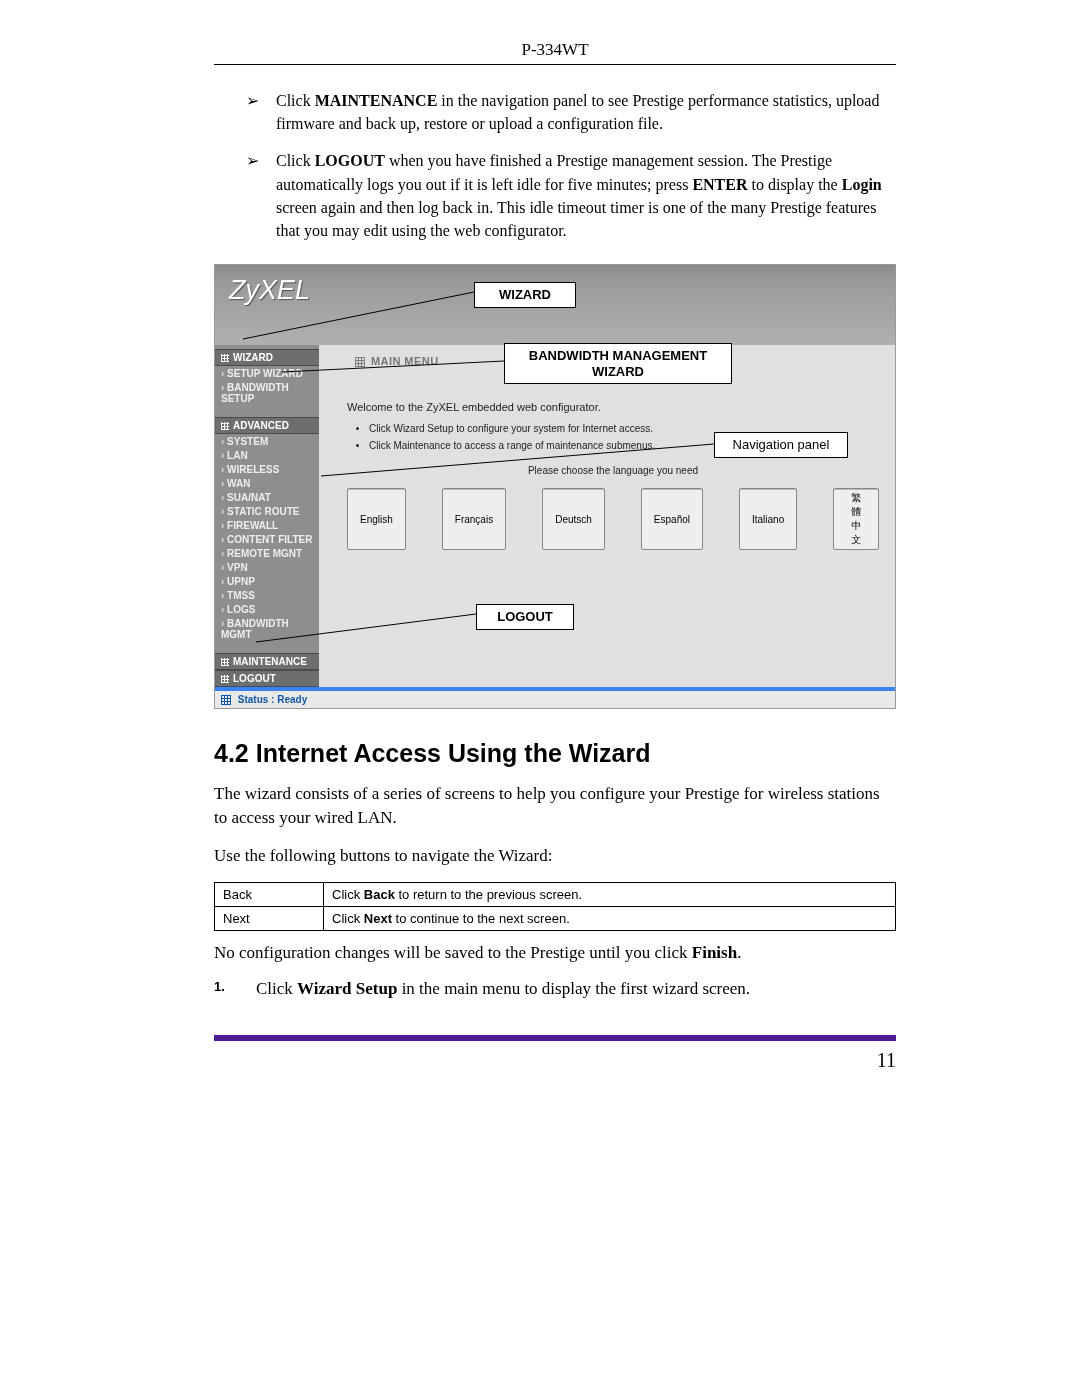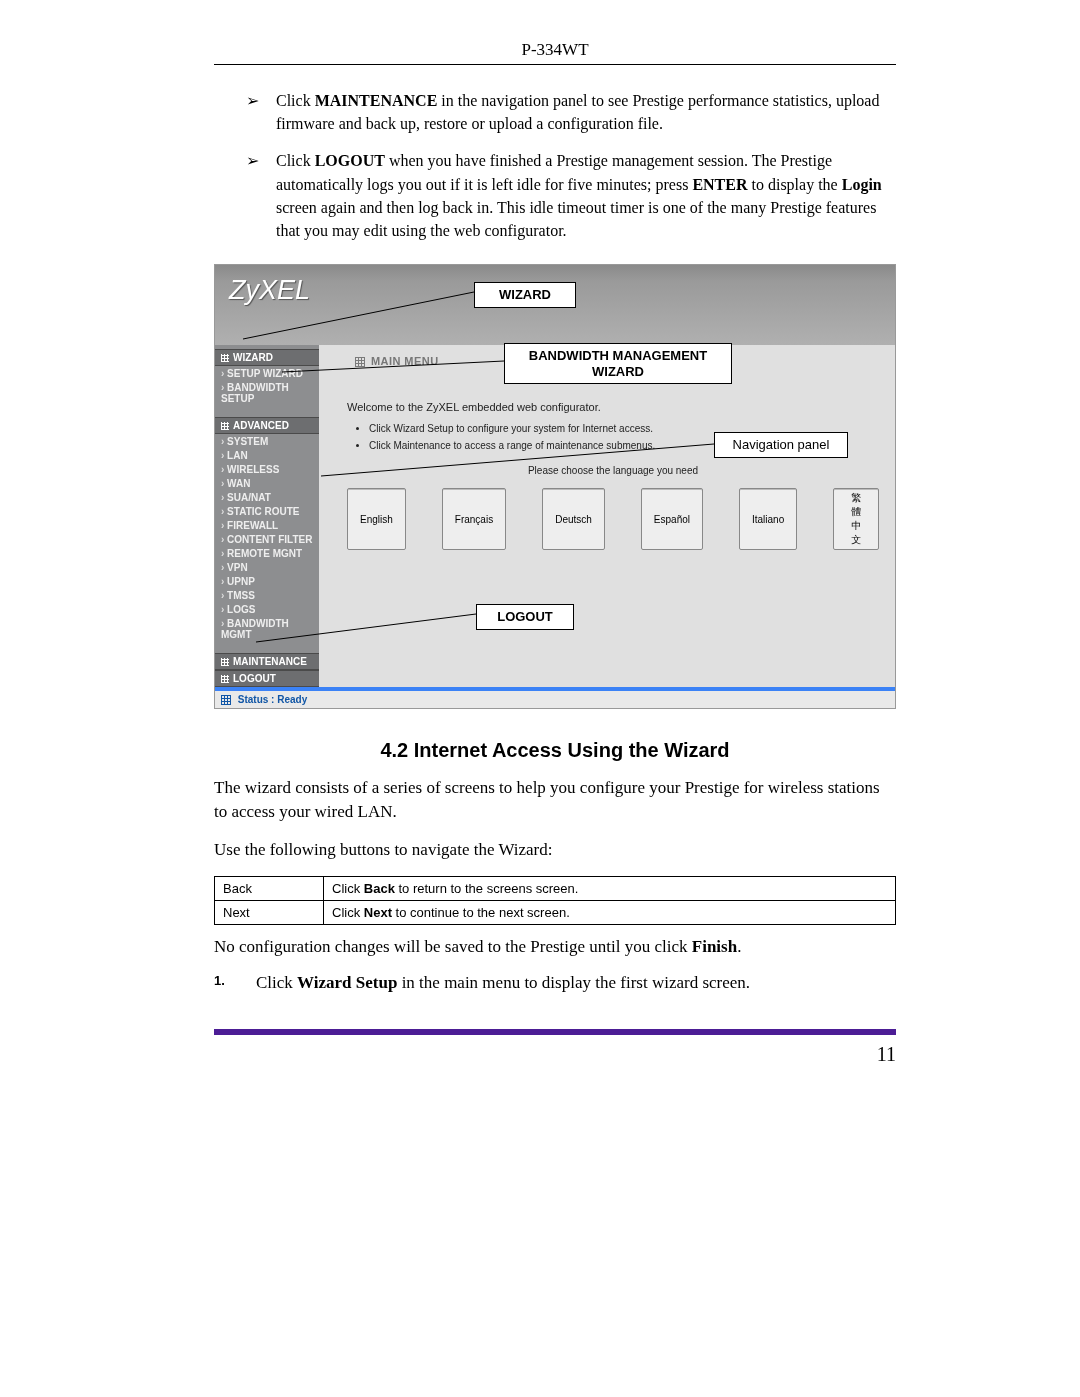--- a/index.html
+++ b/index.html
@@ -26,21 +26,21 @@
   .welcome{font-size:11px;margin:34px 0 10px 0;}
   ul.instr{margin:0 0 12px 22px;padding:0;font-size:10px;}
   ul.instr li{margin-bottom:6px;list-style:disc;}
   .lang-prompt{text-align:center;font-size:10px;margin:14px 0 12px 0;}
   .lang-row{display:flex;justify-content:flex-start;gap:36px;margin-bottom:90px;}
   .lang-btn{border:1px solid #888;background:#eee;padding:2px 12px;font-size:10px;border-radius:2px;box-shadow:0 1px 0 #bbb inset;}
   .status-bar{border-top:4px solid #3b82f6;background:#e9e9e9;font-size:10px;padding:3px 6px;color:#1156a6;font-weight:bold;}
   .status-bar .rdy{color:#1156a6;}
   .callout{position:absolute;background:#fff;border:1px solid #000;font-family:Arial,Helvetica,sans-serif;font-size:13px;font-weight:bold;text-align:center;padding:4px 8px;line-height:1.2;z-index:5;}
   svg.wires{position:absolute;left:0;top:0;pointer-events:none;z-index:4;}
-  h2.section{font-family:Arial,Helvetica,sans-serif;font-size:20px;font-weight:bold;margin:0 0 14px 0;text-align:center;}
+  h2.section{font-family:Arial,Helvetica,sans-serif;font-size:25px;font-weight:bold;margin:0 0 14px 0;}
   p.body{font-size:17px;line-height:1.4;margin:0 0 14px 0;}
   table.nav-tbl{border-collapse:collapse;width:100%;font-family:Arial,Helvetica,sans-serif;font-size:13px;margin:4px 0 10px 0;}
   table.nav-tbl td{border:1px solid #000;padding:4px 8px;vertical-align:top;}
   table.nav-tbl td:first-child{width:92px;}
   .step{font-family:Arial,Helvetica,sans-serif;font-weight:bold;font-size:13px;display:inline-block;width:38px;vertical-align:top;}
   .step-text{display:inline-block;font-size:17px;}
   .fig-wrap{position:relative;}
 </style>
 </head>
 <body>
@@ -129,21 +129,21 @@
   </div>
 
   <h2 class="section">4.2 Internet Access Using the Wizard</h2>
   <p class="body">The wizard consists of a series of screens to help you configure your Prestige for wireless stations to access your wired LAN.</p>
   <p class="body">Use the following buttons to navigate the Wizard:</p>
 
   <table class="nav-tbl">
     <tbody>
         <tr>
       <td>Back</td>
-      <td><span>Click </span><b>Back</b><span> to return to the screens screen.</span></td>
+      <td><span>Click </span><b>Back</b><span> to return to the previous screen.</span></td>
     </tr>
     <tr>
       <td>Next</td>
       <td><span>Click </span><b>Next</b><span> to continue to the next screen.</span></td>
     </tr>
   </tbody>
     </table>
 
   <p class="body">
     <span>No configuration changes will be saved to the Prestige until you click </span><b>Finish</b><span>.</span>

